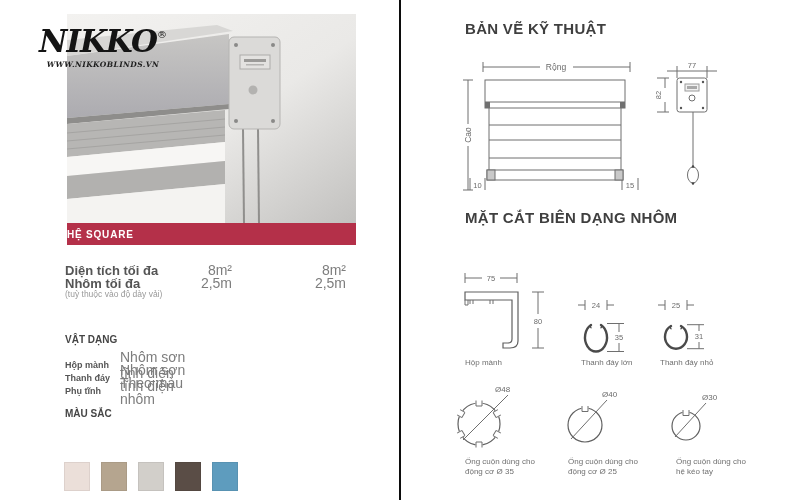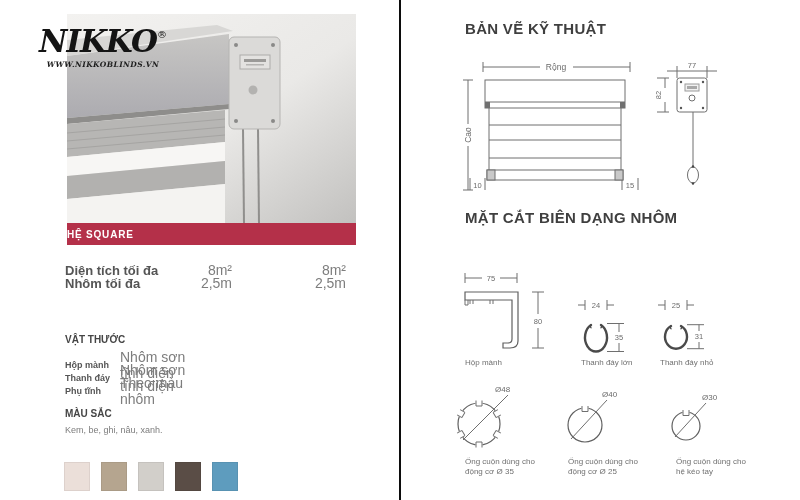--- a/index.html
+++ b/index.html
@@ -107,41 +107,41 @@
     <div class="st-row">
       <div class="st-label c1">Diện tích tối đa</div>
       <div class="st-val c2">8m²</div>
       <div class="st-val c3">8m²</div>
     </div>
     <div class="st-row">
       <div class="st-label c1">Nhôm tối đa</div>
       <div class="st-val c2">2,5m</div>
       <div class="st-val c3">2,5m</div>
     </div>
+    <div class="st-note">(tuỳ thuộc vào độ dày vải)</div>
   </div>
 
   <div class="materials">
-    <div class="mat-title">VẬT THƯỚC</div>
+    <div class="mat-title">VẬT DẠNG</div>
     <div class="mat-row">
       <div class="mat-label">Hộp mành</div>
       <div class="mat-val">Nhôm sơn tĩnh điện</div>
     </div>
     <div class="mat-row">
       <div class="mat-label">Thanh đáy</div>
       <div class="mat-val">Nhôm sơn tĩnh điện</div>
     </div>
     <div class="mat-row">
       <div class="mat-label">Phụ tĩnh</div>
       <div class="mat-val">Theo màu nhôm</div>
     </div>
   </div>
 
   <div class="colors">
     <div class="col-title">MÀU SẮC</div>
-    <div class="col-cap">Kem, be, ghi, nâu, xanh.</div>
   </div>
   <div class="swatches">
     <div class="sw" style="background: rgb(235, 223, 217);"></div>
     <div class="sw" style="background: rgb(181, 165, 143);"></div>
     <div class="sw" style="background: rgb(210, 207, 202);"></div>
     <div class="sw" style="background: rgb(90, 77, 70);"></div>
     <div class="sw" style="background: rgb(94, 156, 190);"></div>
   </div>
 
   <div class="divider"></div>

